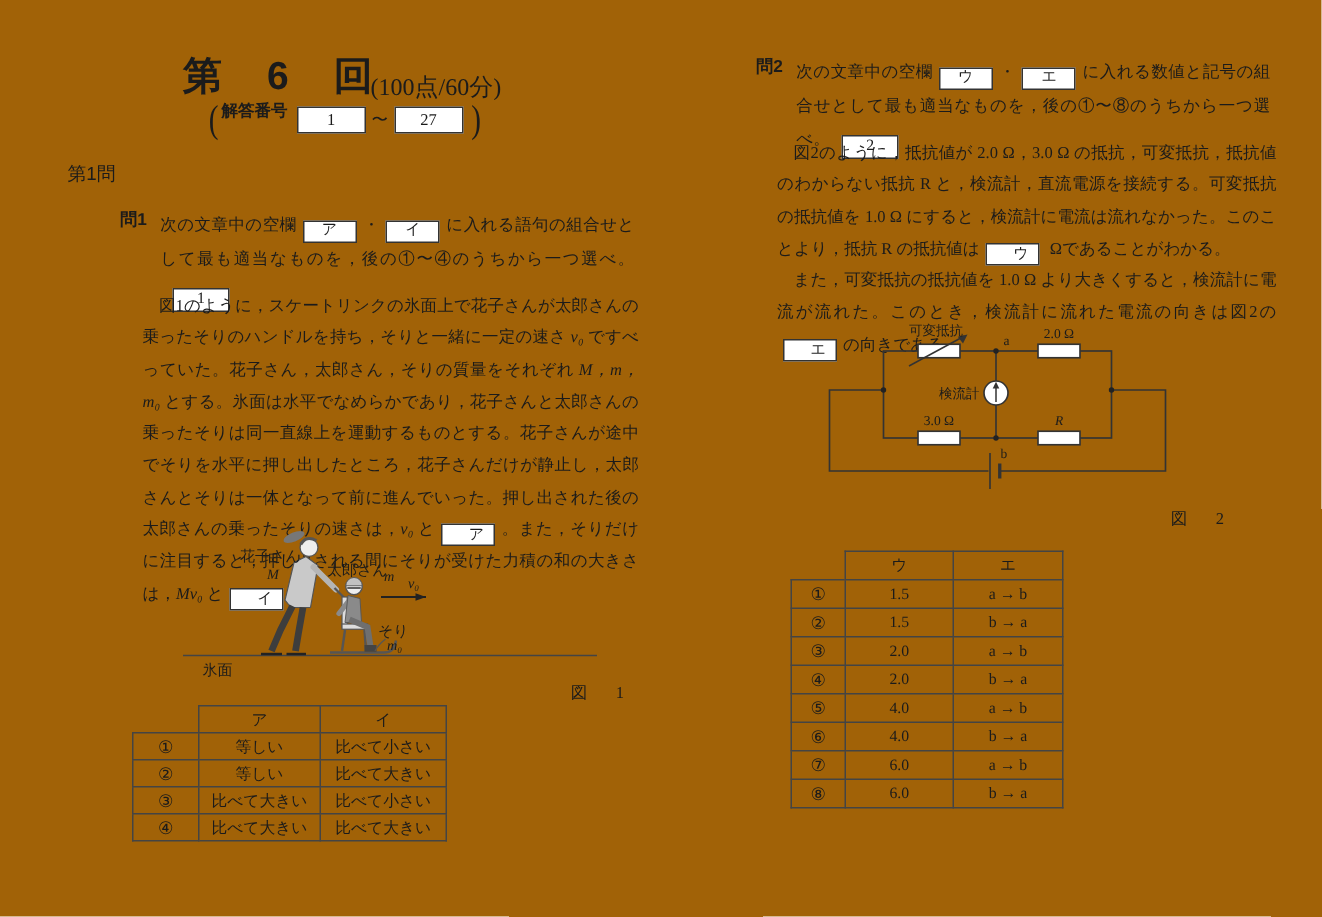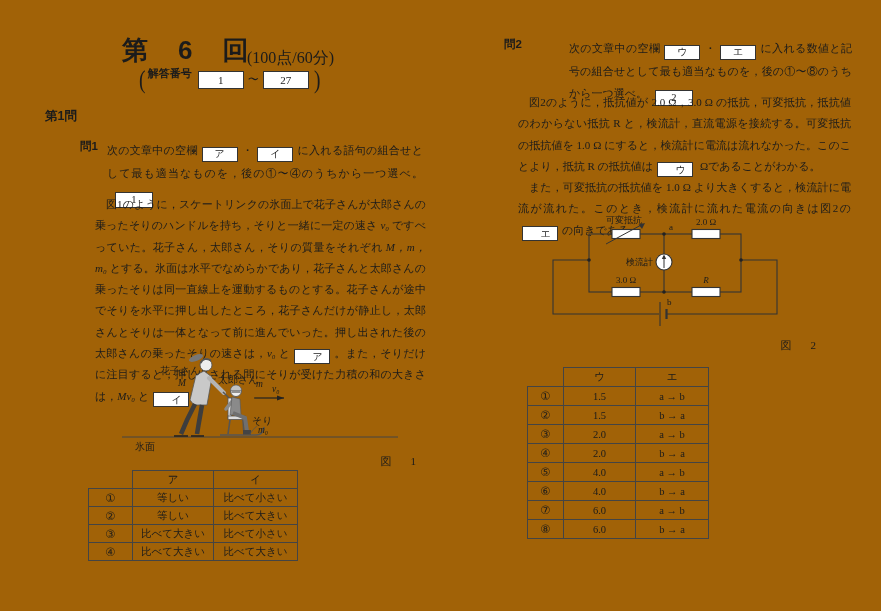--- a/index.html
+++ b/index.html
@@ -15,25 +15,25 @@
   .exam-title { left:122px; top:33px; font-size:26px; font-weight:bold; letter-spacing:2px; }
   .title-note { left:247px; top:48px; font-size:16px; }
 
   .ans-row { left:138px; top:66px; display:flex; align-items:center; font-size:11px; }
   .bigparen { font-size:26px; font-weight:400; line-height:26px; transform:scaleX(.75); }
   .ans-label { margin:0 2px 12px 1px; font-weight:bold; }
   .numbox { display:inline-flex; justify-content:center; align-items:center;
     width:46px; height:18px; border:1.3px solid #333; font-size:11px; margin:0 4px; background:#fff; }
 
   .sec-row { left:45px; top:108px; font-size:11px; display:flex; align-items:baseline; }
-  .sec-no { font-size:12.5px; font-weight:bold; margin-right:4px; }
+  .sec-no { font-size:12.5px; font-weight:normal; margin-right:4px; }
 
   .qblock { display:flex; align-items:flex-start; font-size:11px; }
   .q1 { left:80px; top:139px; width:350px; }
-  .q2 { left:504px; top:37px; width:348px;gap:38px; }
+  .q2 { left:504px; top:37px; width:348px; }
   .qlabel { font-size:11.5px; font-weight:bold; margin-right:9px; white-space:nowrap; }
   .qlead { line-height:22px; text-align:justify; width:316px; }
 
   .fbox { display:inline-flex; justify-content:center; align-items:center;
     width:36px; height:15px; border:1.2px solid #333; font-size:10px;
     vertical-align:-3px; margin:0 4px; background:#fff; }
   .nbox2 { display:inline-flex; justify-content:center; align-items:center;
     width:38px; height:16px; border:1.3px solid #333; font-size:10.5px;
     vertical-align:-4px; margin-left:8px; background:#fff; }
 

